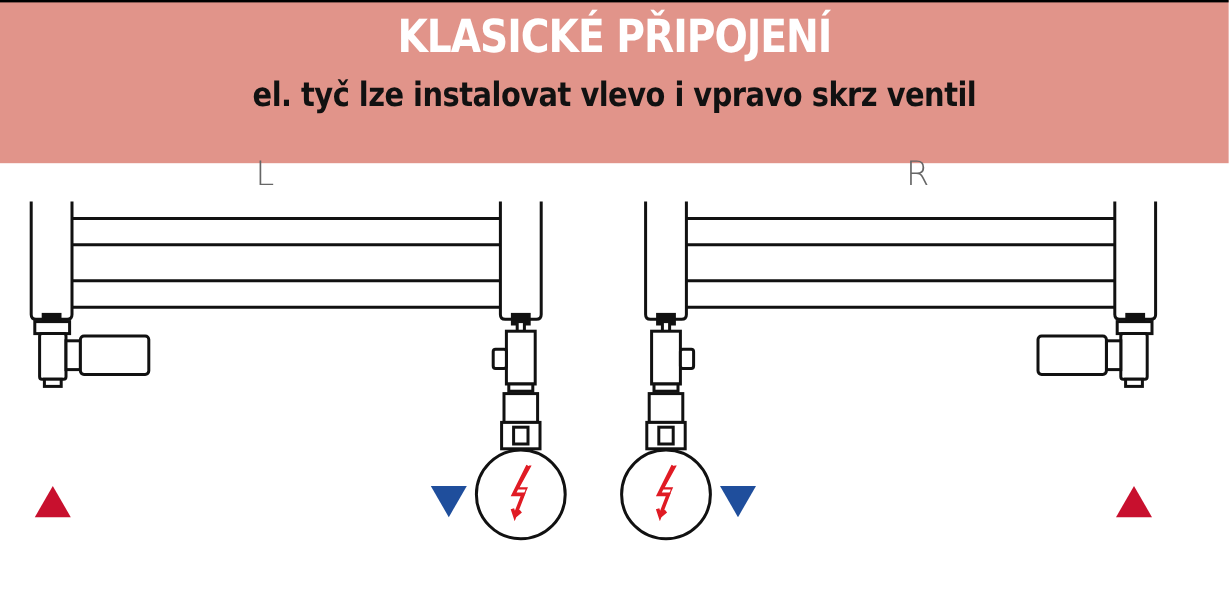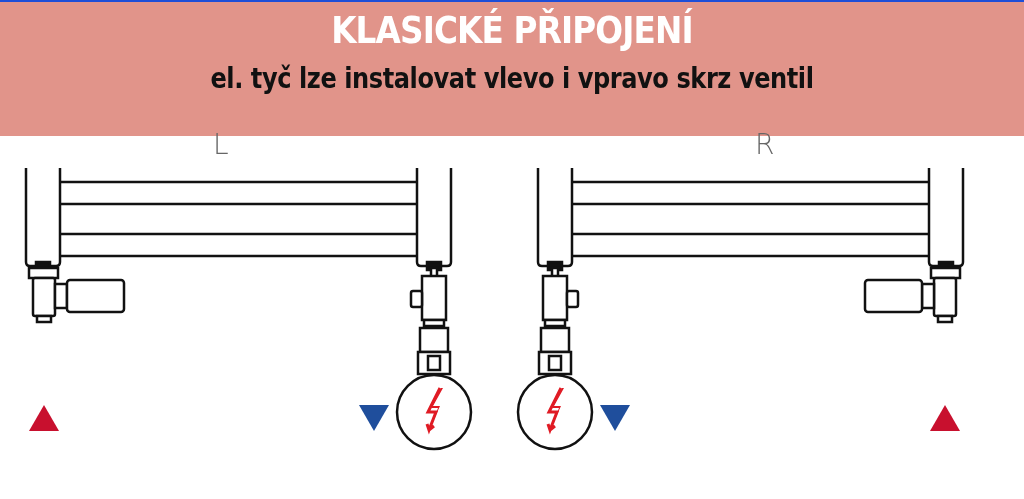--- a/index.html
+++ b/index.html
@@ -4,21 +4,21 @@
 <style>
   html, body { margin: 0; padding: 0; }
   body {
     width: 1024px; height: 499px; background: #ffffff;
     position: relative; overflow: hidden;
     font-family: "Liberation Sans", sans-serif;
   }
   .header {
     position: absolute; left: 0; top: 0; width: 1024px; height: 136px;
     background: #e1948a;
-    border-top: 2px solid #1d4ed8;
+    border-top: 2px solid #000000;
     box-sizing: border-box;
   }
   .title {
     position: absolute; left: 0; width: 1024px; top: 6px;
     text-align: center; color: #ffffff;
     font-family: "DejaVu Sans", sans-serif; font-weight: bold;
     font-size: 38px; letter-spacing: -1px;
     transform: scaleX(0.86);
   }
   .subtitle {

